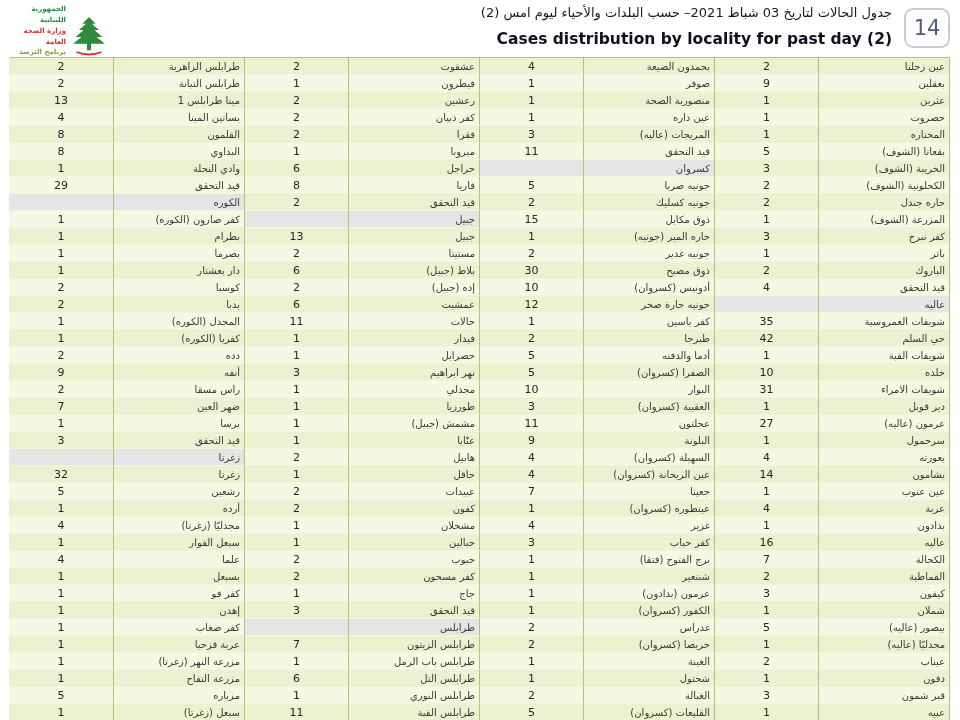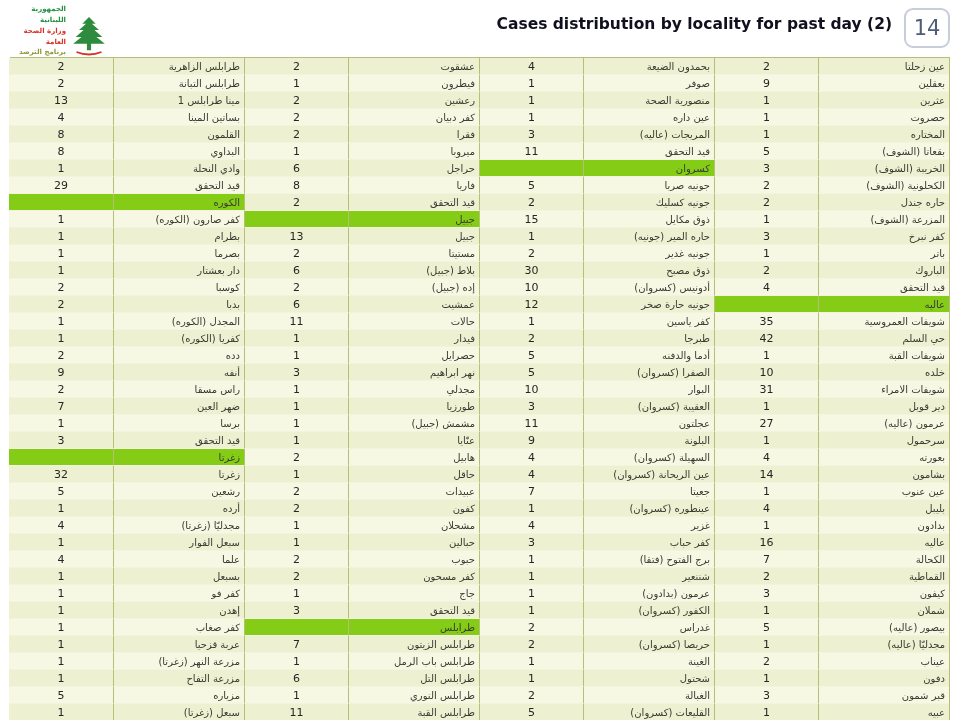--- a/index.html
+++ b/index.html
@@ -24,40 +24,41 @@
         grid-template-columns:repeat(4, 131px 104px);
         grid-auto-rows:17px;
         border:1px solid #b6bf78;box-sizing:border-box;}
   .cell{box-sizing:border-box;border-left:1px solid #b6bf78;border-bottom:1px solid #f3f4dd;
         overflow:hidden;white-space:nowrap;line-height:15px;}
   .cell:nth-child(8n){border-left:none;}
   .cell.name{direction:rtl;text-align:right;padding:1px 4px 0 2px;font-size:10px;color:#3a3a32;}
   .cell.count{text-align:center;padding-top:1px;font-size:11px;color:#262622;}
   .cell.odd{background:#eef0d2;}
   .cell.even{background:#f7f8e4;}
-  .cell.hdr{background:#84cc16;}
+  .cell.hdr{background:#e5e5e5;}
 </style>
 </head>
 <body>
 
 <div class="slide">
 
   <div class="logo">
     <div class="logo-text">
       <div class="l1">الجمهورية اللبنانية</div>
       <div class="l2">وزارة الصحة العامة</div>
       <div class="l3">برنامج الترصد الوبائي</div>
     </div>
     <svg class="cedar" viewBox="0 0 48 52" aria-hidden="true">
       <path fill="#2e8b3e" d="M24 2 L32 10 L27.5 10 L36 17.5 L30.5 17.5 L40 26 L33 26 L43 34 L26.5 34 L26.5 42 L21.5 42 L21.5 34 L5 34 L15 26 L8 26 L17.5 17.5 L12 17.5 L20.5 10 L16 10 Z"></path>
       <path fill="none" stroke="#d93025" stroke-width="2.2" d="M9 44 Q24 50 39 44"></path>
     </svg>
   </div>
 
   <div class="titles">
+    <div class="title-ar">جدول الحالات لتاريخ 03 شباط 2021– حسب البلدات والأحياء ليوم امس (2)</div>
     <div class="title-en">Cases distribution by locality for past day (2)</div>
   </div>
 
   <div class="page-box">
     <span>14</span>
   </div>
 
   <div class="grid">
       <div class="cell name odd">عين زحلتا</div>
       <div class="cell count odd">2</div>
@@ -260,21 +261,21 @@
       <div class="cell name odd">زغرتا</div>
       <div class="cell count odd">32</div>
       <div class="cell name even">عين عنوب</div>
       <div class="cell count even">1</div>
       <div class="cell name even">جعيتا</div>
       <div class="cell count even">7</div>
       <div class="cell name even">عبيدات</div>
       <div class="cell count even">2</div>
       <div class="cell name even">رشعين</div>
       <div class="cell count even">5</div>
-      <div class="cell name odd">بليبل</div>
+      <div class="cell name odd">عربة</div>
       <div class="cell count odd">4</div>
       <div class="cell name odd">عينطوره (كسروان)</div>
       <div class="cell count odd">1</div>
       <div class="cell name odd">كفون</div>
       <div class="cell count odd">2</div>
       <div class="cell name odd">أرده</div>
       <div class="cell count odd">1</div>
       <div class="cell name even">بدادون</div>
       <div class="cell count even">1</div>
       <div class="cell name even">غزير</div>

